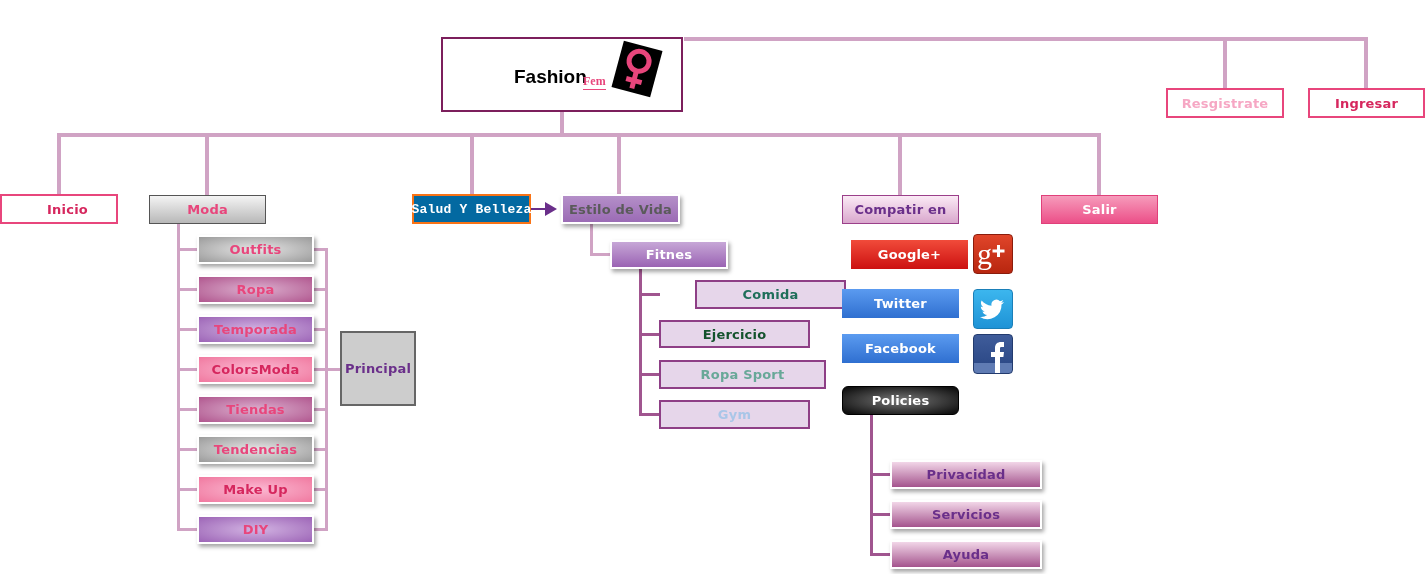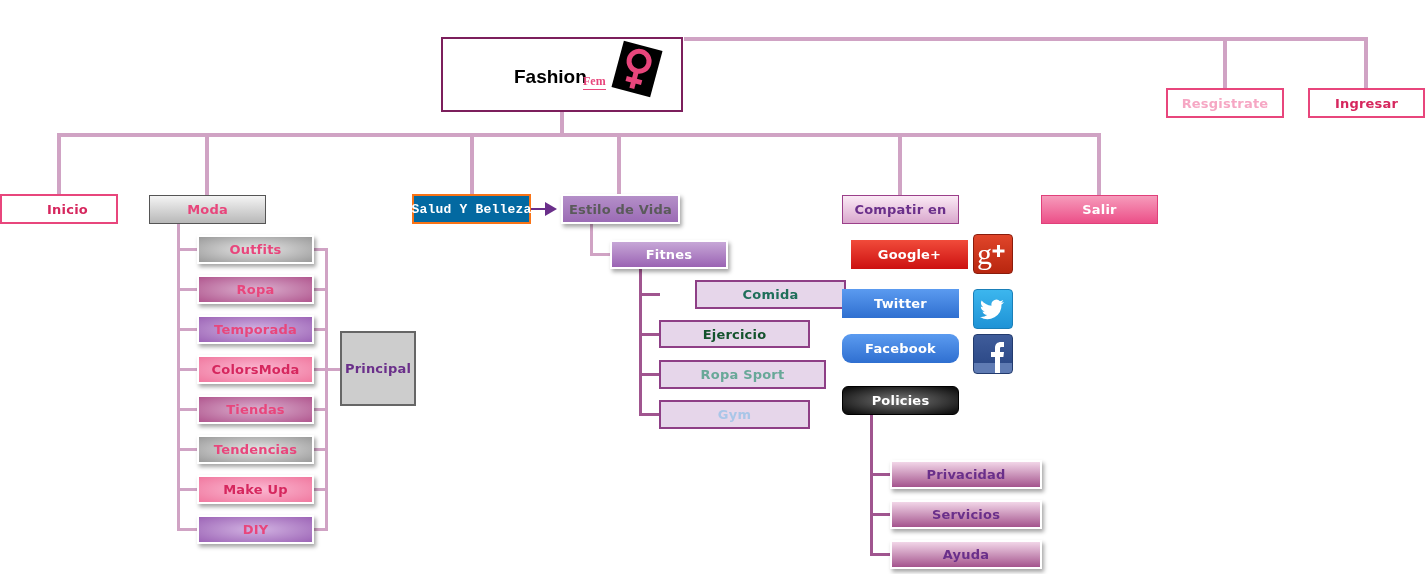--- a/index.html
+++ b/index.html
@@ -180,21 +180,21 @@
 
 <div class="node blue" style="left:842px;top:289px;width:117px;height:29px;">
   <span>Twitter</span>
 </div>
 <div class="sicon" style="left:973px;top:289px;background:linear-gradient(#3cb6ee,#1e93d6);border:1px solid #1a7fb8;">
   <svg width="38" height="38" viewBox="0 0 38 38">
       <path d="M30 12c-1 .5-2 .7-3 .8 1-.6 1.9-1.6 2.2-2.8-1 .6-2 1-3.2 1.2a5 5 0 0 0-8.5 4.5C13.500 15.500 10 13.600 7.600 10.600c-1.300 2.300-.6 5 1.500 6.600-.8 0-1.600-.2-2.300-.6 0 2.400 1.700 4.400 4 4.900-.7.2-1.500.2-2.300.1.600 2 2.500 3.400 4.700 3.400A10 10 0 0 1 6 27a14 14 0 0 0 21.500-12.400c1-.7 1.800-1.500 2.500-2.600z" fill="#fff"></path>
     </svg>
 </div>
 
-<div class="node blue" style="left:842px;top:334px;width:117px;height:29px;border-radius:9px;">
+<div class="node blue" style="left:842px;top:334px;width:117px;height:29px;">
   <span>Facebook</span>
 </div>
 <div class="sicon" style="left:973px;top:334px;background:linear-gradient(#3f5c9a 0%,#2d4a88 75%,#5f7bb3 75%,#5f7bb3 100%);border:1px solid #233b6e;">
   <svg width="38" height="38" viewBox="0 0 38 38">
       <path d="M21 38V22h-4v-5h4v-4c0-4 2.500-6 6-6h3v5h-2.500c-1.300 0-1.500.6-1.500 1.500V17h4l-.6 5H26v16z" fill="#fff"></path>
     </svg>
 </div>
 
 <div class="node policies" style="left:842px;top:386px;width:117px;height:29px;border-radius:6px;">
   <span>Policies</span>

